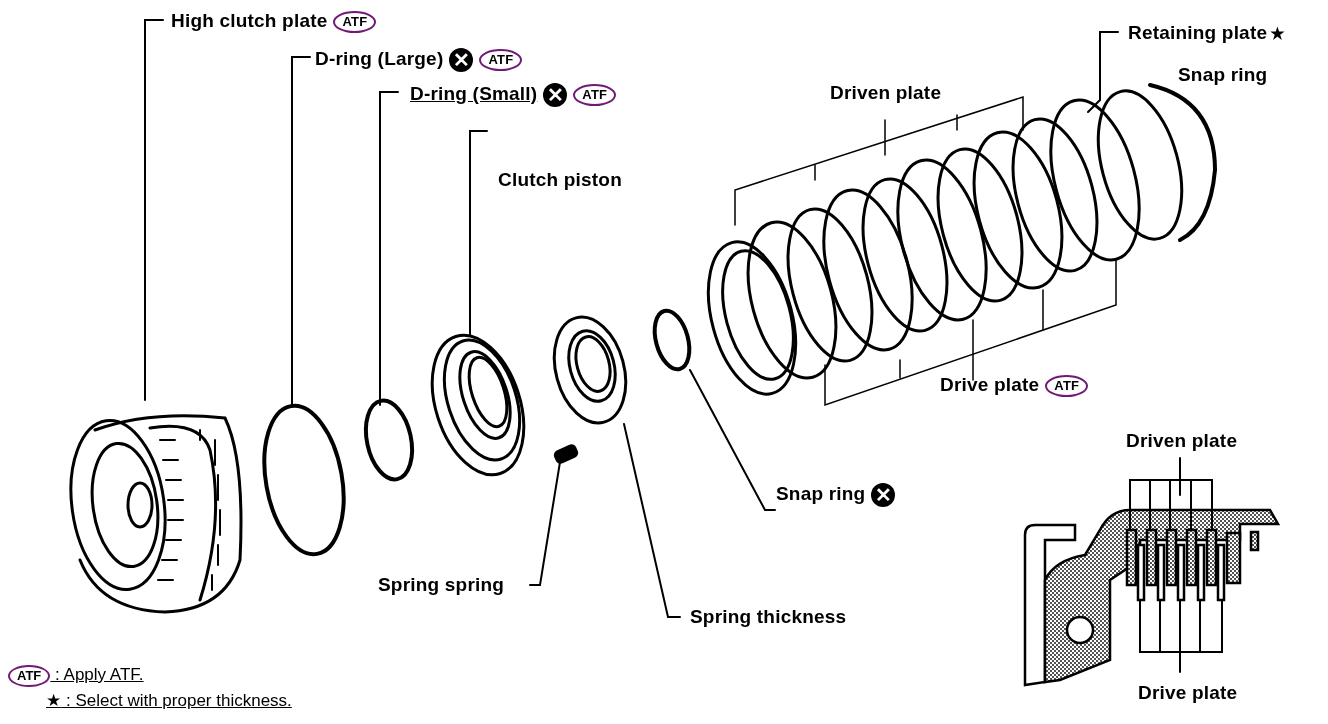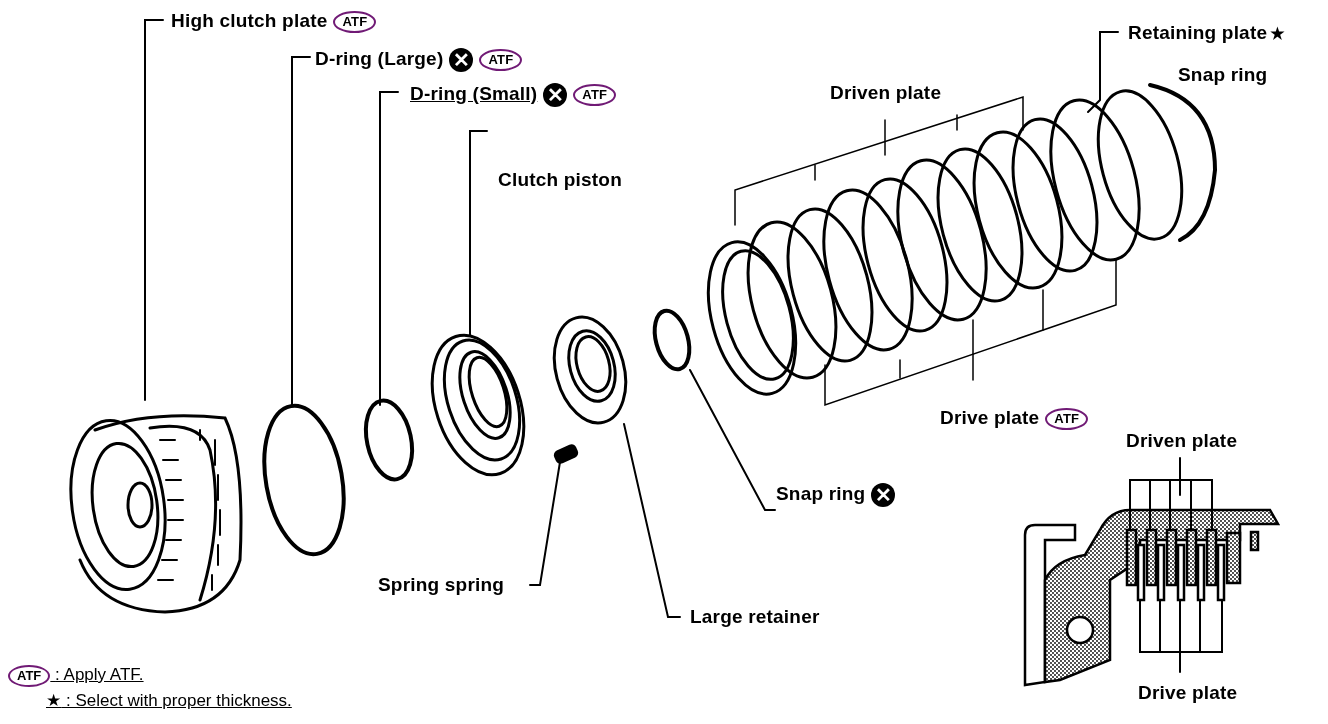--- a/index.html
+++ b/index.html
@@ -132,28 +132,28 @@
 </div>
 <div class="lbl" style="left:410px;top:83px;text-decoration:underline;">
   <span>D-ring (Small)</span><span class="xmark">✕</span><span class="atf">ATF</span>
 </div>
 <div class="lbl" style="left:498px;top:122px;margin-top:48px;">Clutch piston</div>
 <div class="lbl" style="left:830px;top:83px;">Driven plate</div>
 <div class="lbl" style="left:1128px;top:23px;">
   <span>Retaining plate</span><span class="star">★</span>
 </div>
 <div class="lbl" style="left:1178px;top:65px;">Snap ring</div>
-<div class="lbl" style="left:940px;top:408px;">
+<div class="lbl" style="left:940px;top:375px;">
   <span>Drive plate</span><span class="atf">ATF</span>
 </div>
 <div class="lbl" style="left:776px;top:483px;">
   <span>Snap ring</span><span class="xmark">✕</span>
 </div>
 <div class="lbl" style="left:378px;top:575px;">Spring spring</div>
-<div class="lbl" style="left:690px;top:607px;">Large retainer</div>
+<div class="lbl" style="left:690px;top:607px;">Spring thickness</div>
 <div class="lbl" style="left:1126px;top:431px;">Driven plate</div>
 <div class="lbl" style="left:1138px;top:683px;">Drive plate</div>
 
 <div class="legend" style="left:8px;top:665px;">
   <span class="atf" style="margin-left:0;">ATF</span>
   <span>: Apply ATF.</span>
 </div>
 <div class="legend" style="left:46px;top:692px;text-align:right;">
   <span>★</span>
   <span>: Select with proper thickness.</span>

